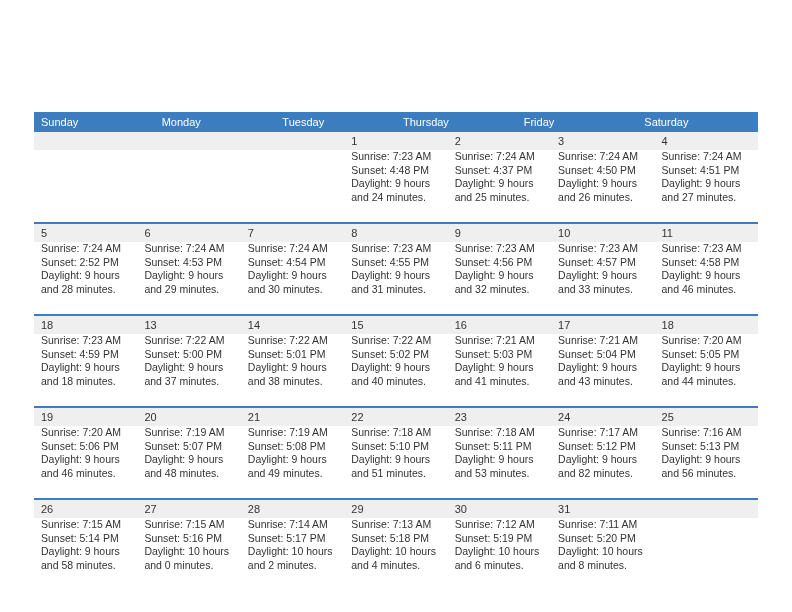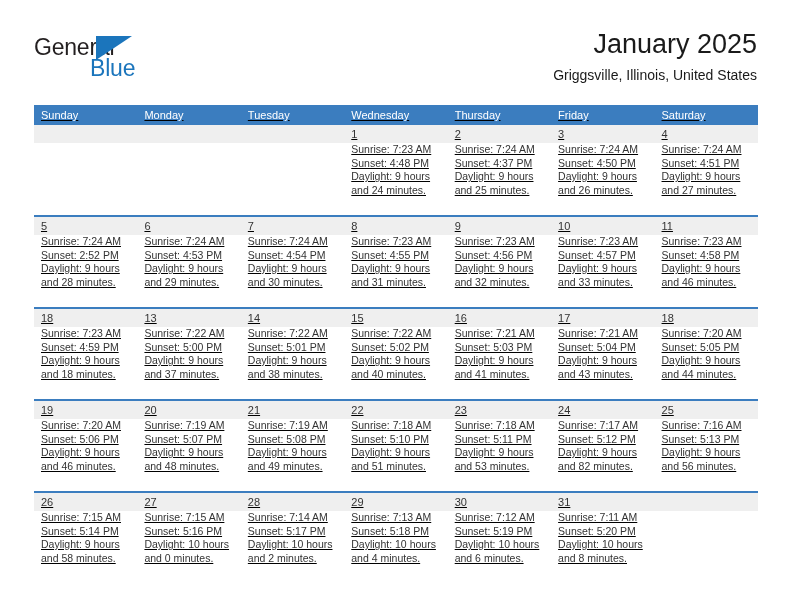--- a/index.html
+++ b/index.html
@@ -80,23 +80,22 @@
     font-size: 14px;
     color: #1a1a1a;
     line-height: 18px;
     white-space: nowrap;
   }
 
   
   .calendar {
     position: absolute;
     left: 34px;
-    top: 105px;
+    top: 112px;
     width: 724px;
-    text-decoration: underline;
   }
   .weekday-row {
     display: flex;
     background: #3b7dbf;
     height: 20px;
   }
   .weekday {
     flex: 1 1 0;
     color: #ffffff;
     font-size: 11px;
@@ -136,42 +135,27 @@
   }
   .day-info div {
     white-space: nowrap;
   }
 </style>
 </head>
 <body>
 
 <div class="page">
 
-  <div class="header">
-
-    <div class="logo">
-      <span class="logo-general">General</span>
-      <span class="logo-triangle"></span>
-      <span class="logo-blue">Blue</span>
-    </div>
-
-    <div class="title-block">
-      <div class="cal-title">January 2025</div>
-      <div class="cal-subtitle">Griggsville, Illinois, United States</div>
-    </div>
-
-  </div>
 
   <div class="calendar">
 
     <div class="weekday-row">
       <div class="weekday">Sunday</div>
       <div class="weekday">Monday</div>
       <div class="weekday">Tuesday</div>
-      <div class="weekday">Wednesday</div>
       <div class="weekday">Thursday</div>
       <div class="weekday">Friday</div>
       <div class="weekday">Saturday</div>
     </div>
 
     <div class="week-row first">
       <div class="day-cell empty">
         <div class="day-number-band"></div>
 
       </div>

